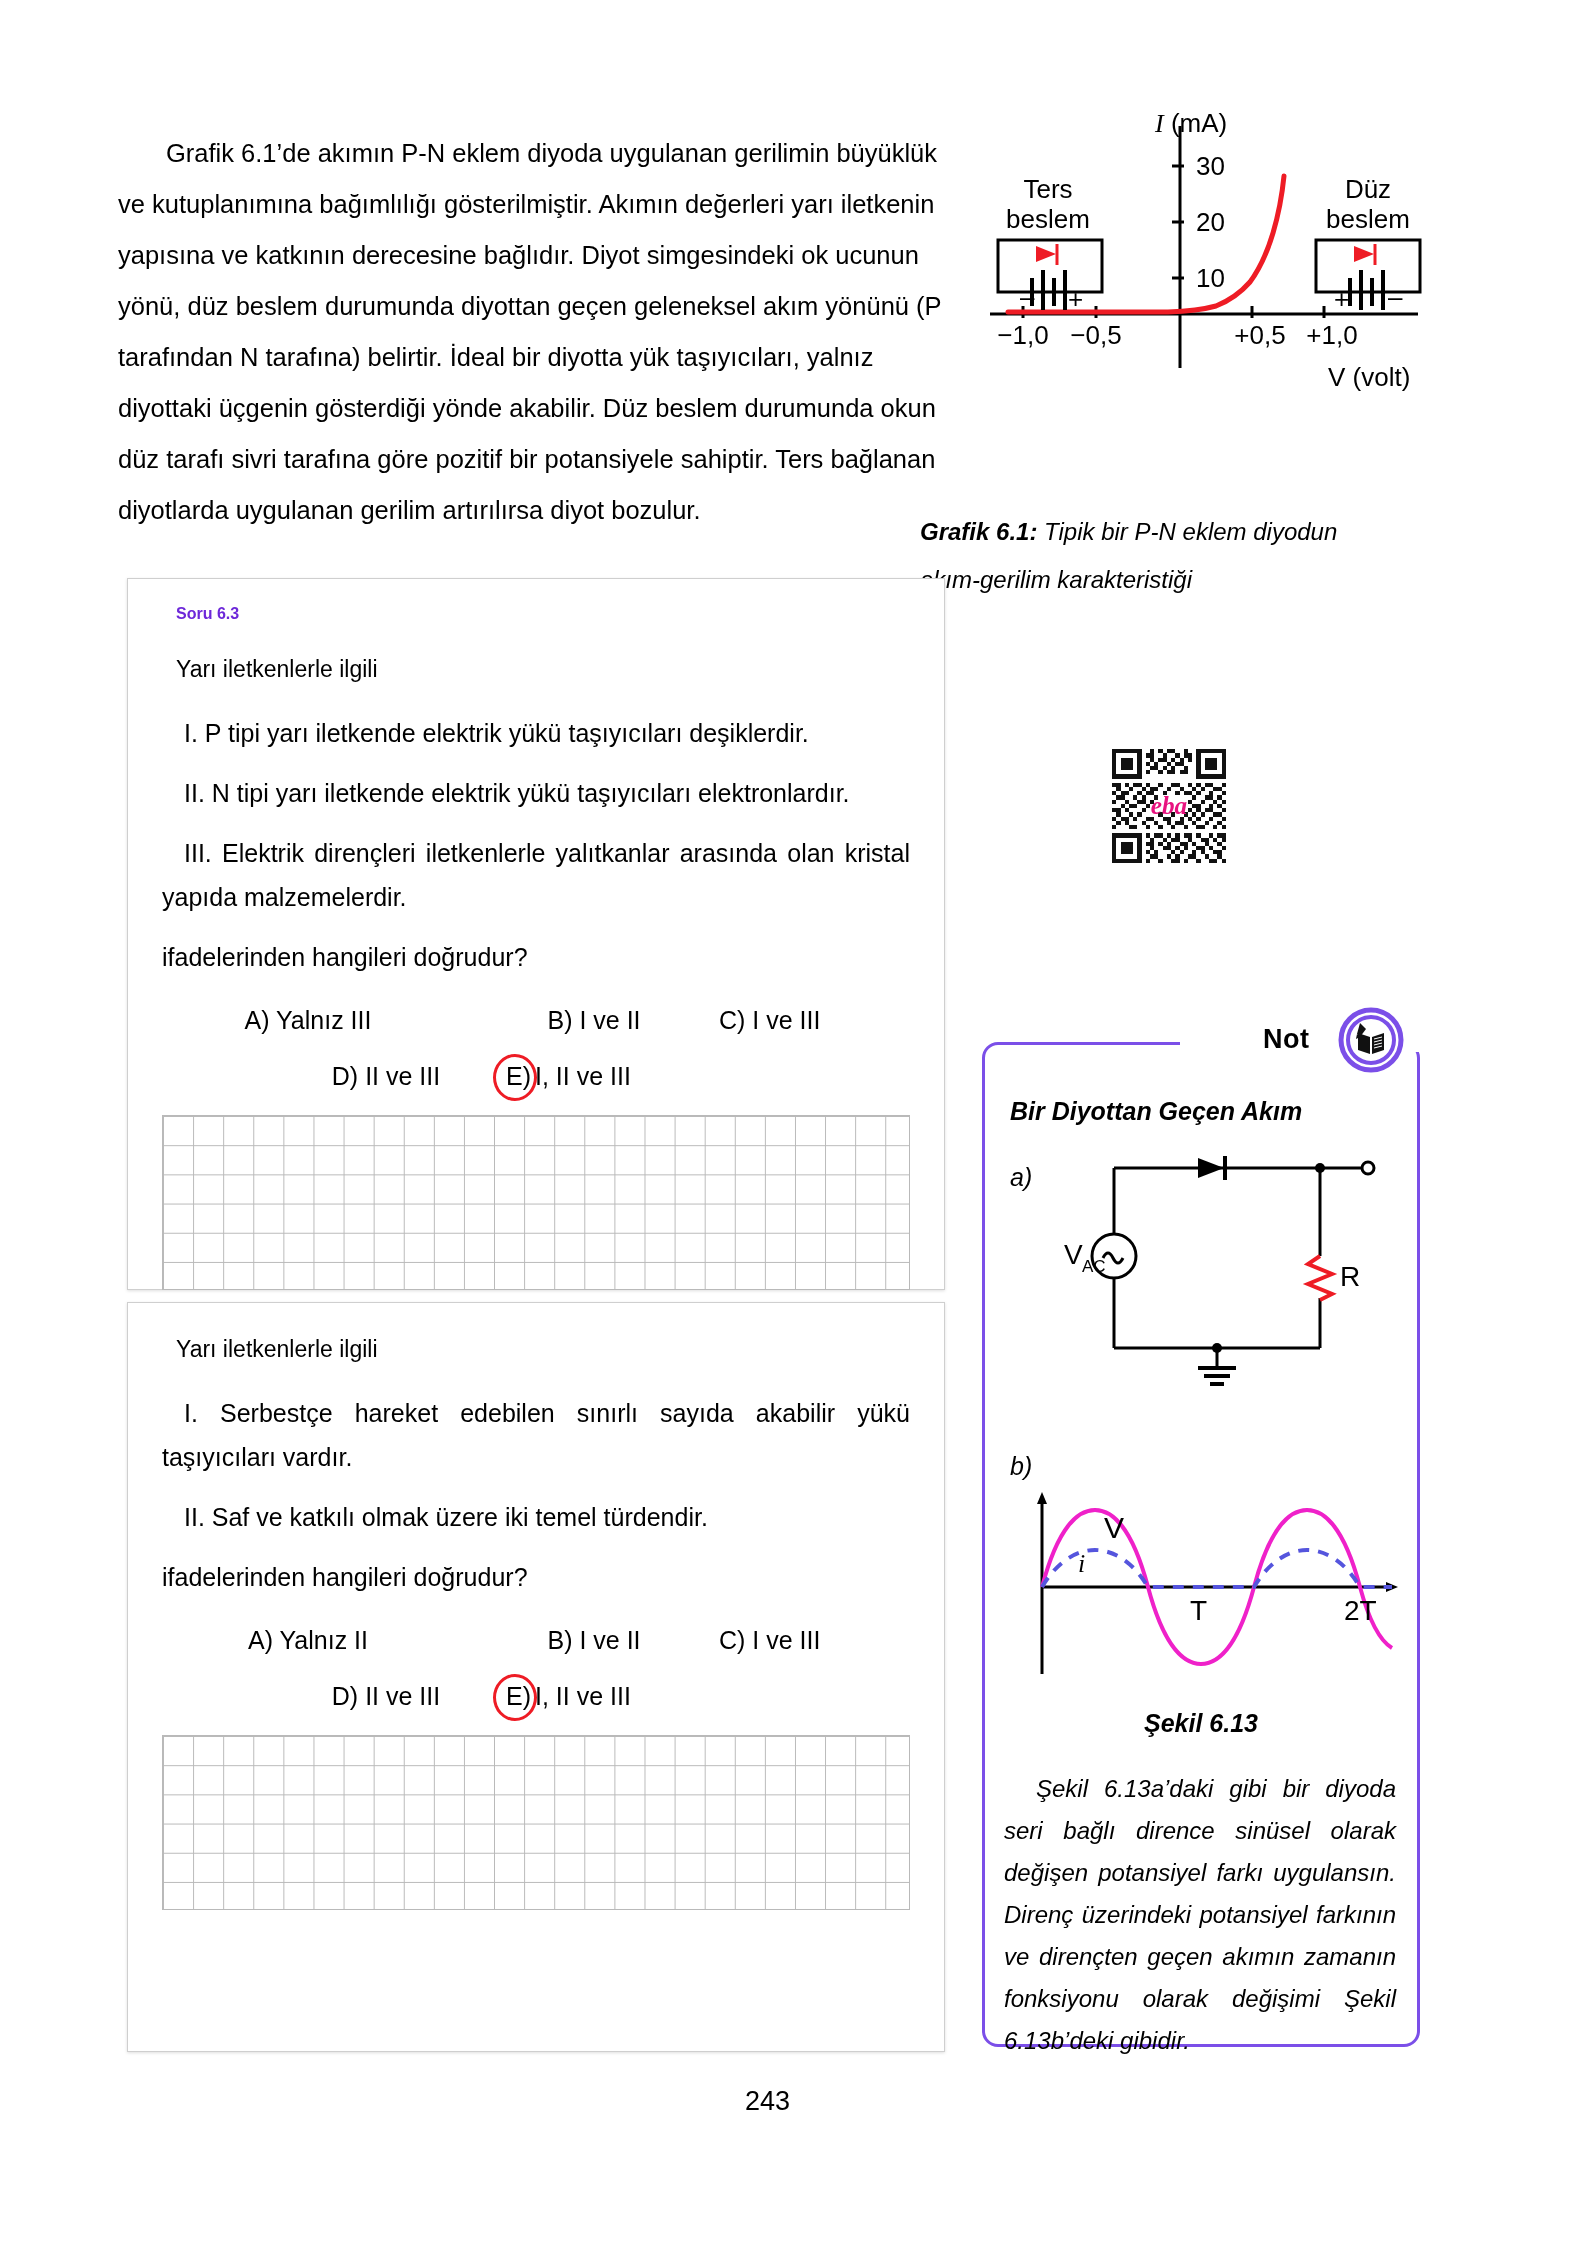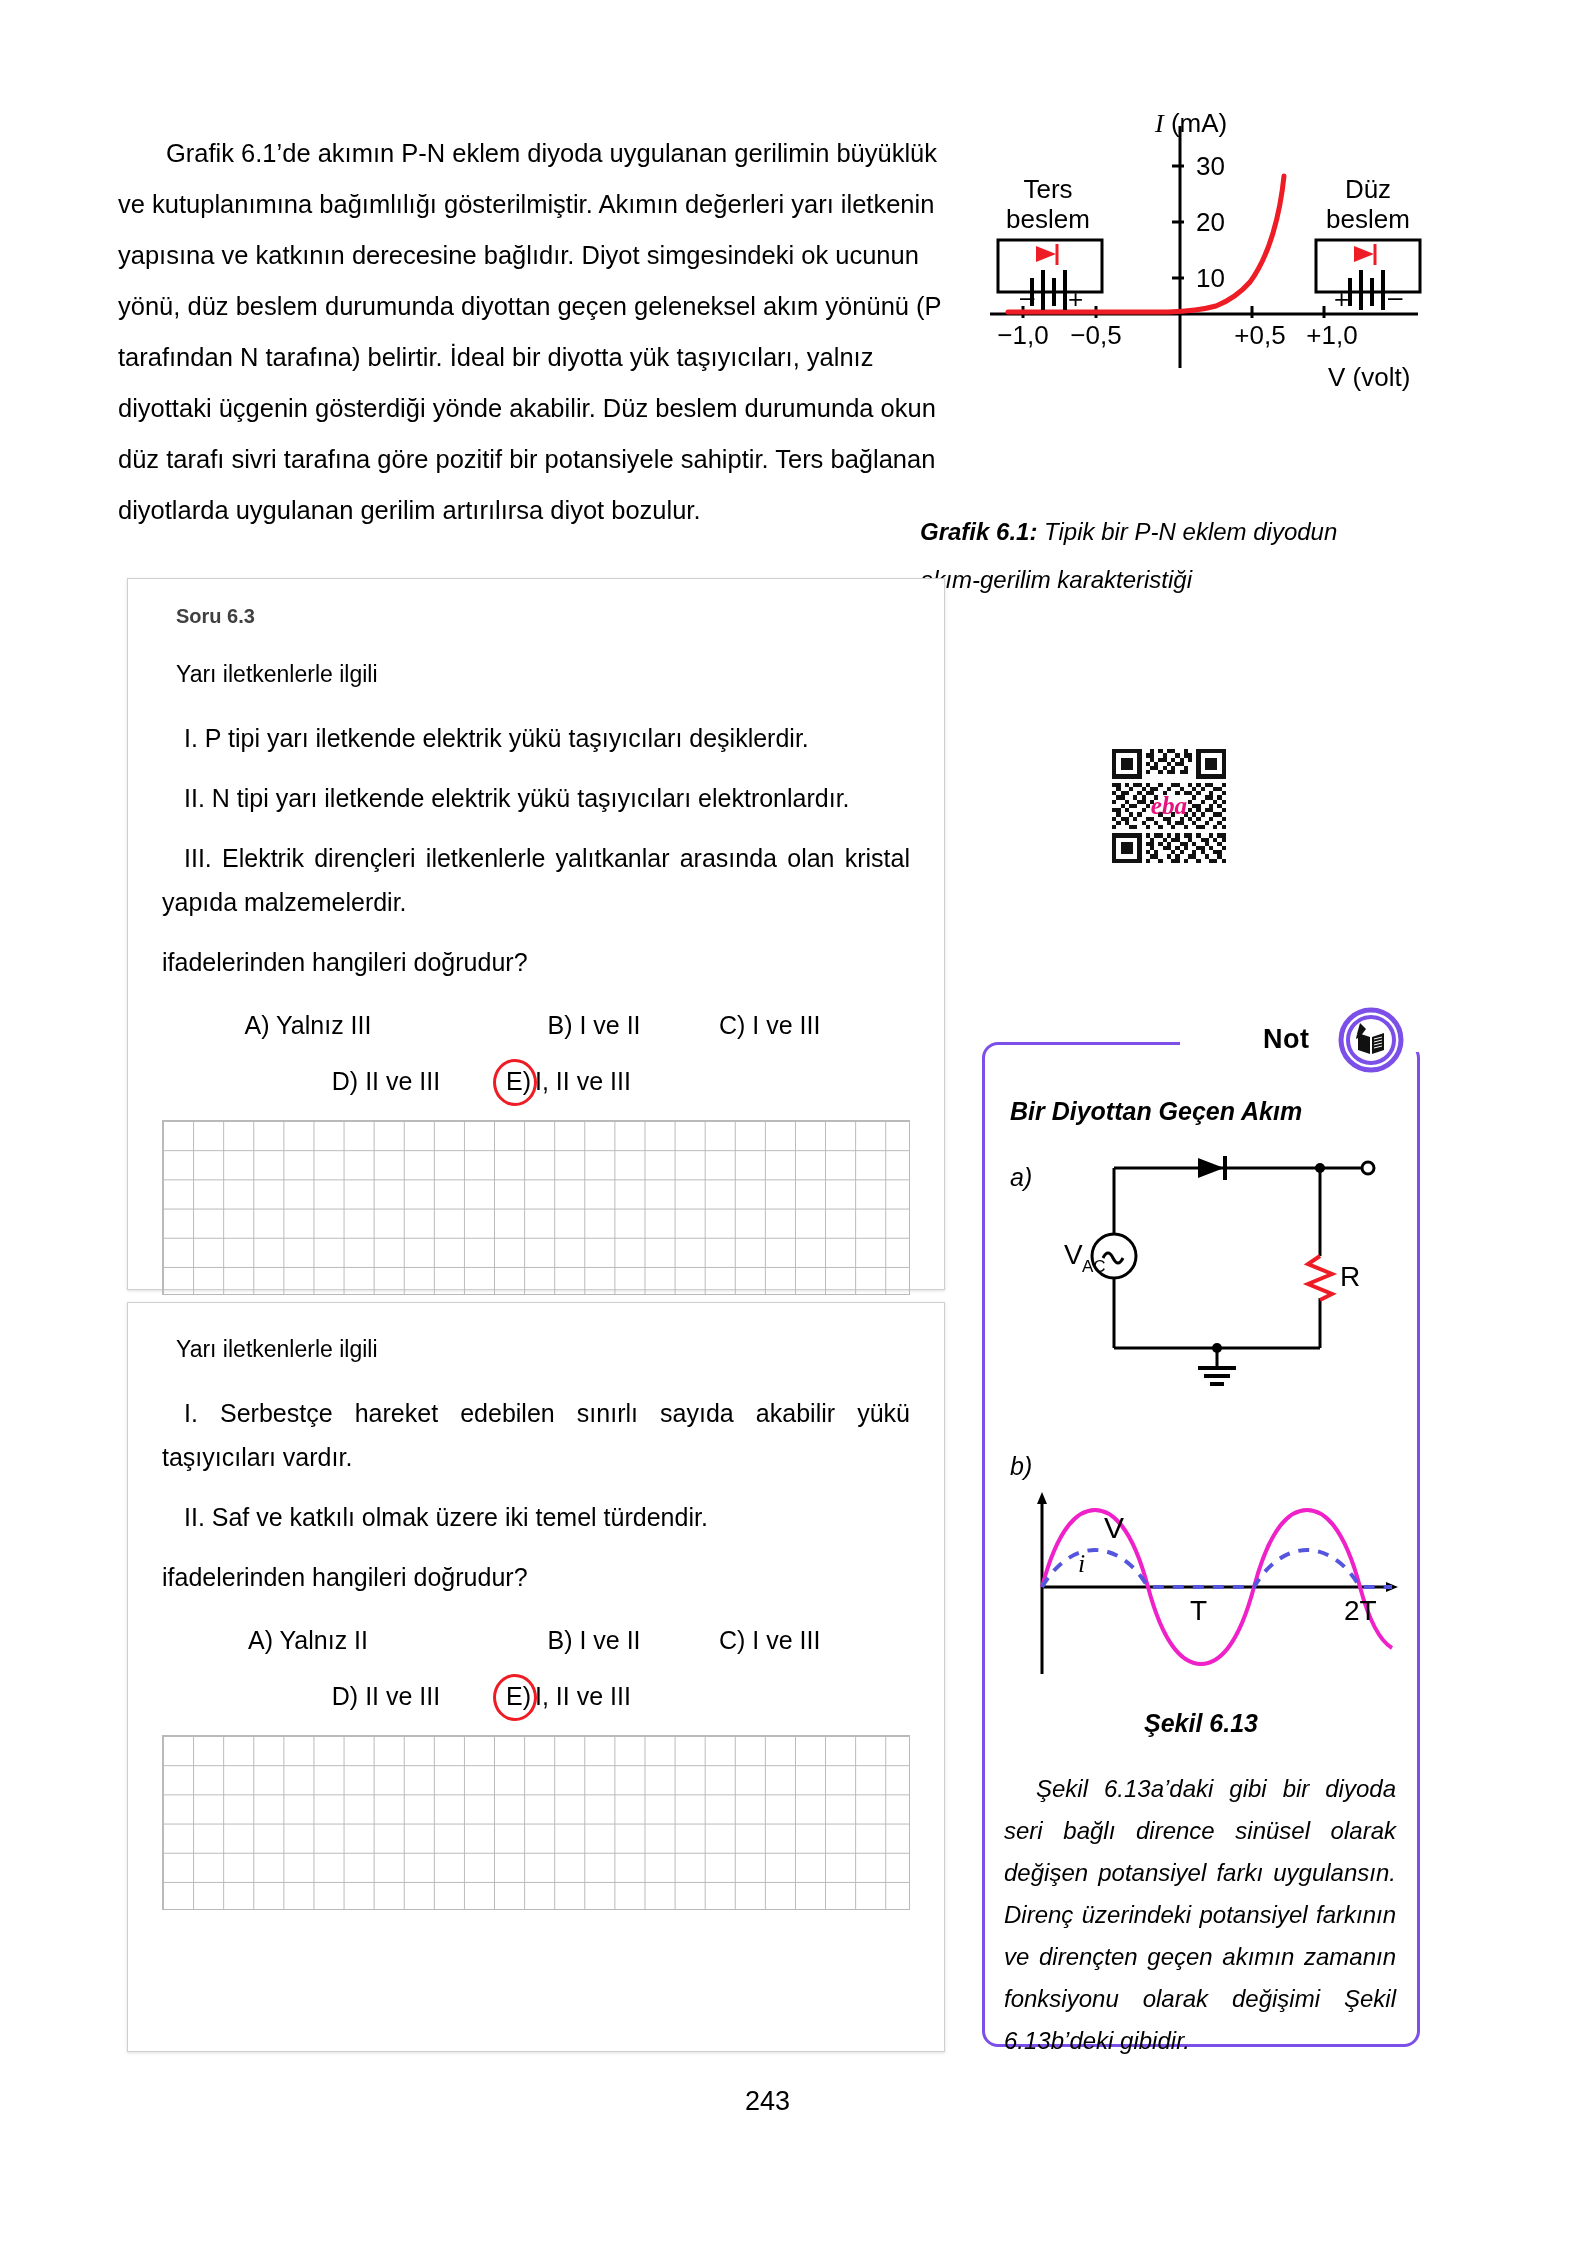--- a/index.html
+++ b/index.html
@@ -21,21 +21,21 @@
   
   .qbox{
     position:absolute;left:127px;width:818px;
     background:#fff;border:1px solid #cfcfcf;
     box-shadow:0 1px 3px rgba(0,0,0,.13);
     box-sizing:border-box;padding:26px 34px 30px 34px;
   }
   #qbox-63{top:578px;height:712px;}
   #qbox-64{top:1302px;height:750px;}
   .q-title{
-    color:#404040;font-weight:bold;font-size:20px;margin:0 0 26px 14px;
+    color:#6d28d9;font-weight:bold;font-size:16px;margin:0 0 26px 14px;
   }
   .q-lead{font-size:23px;margin:0 0 22px 14px;line-height:40px;}
   .q-item{
     font-size:25px;line-height:44px;margin:0 0 16px 0;
     text-align:justify;text-indent:22px;
   }
   .q-ask{font-size:25px;margin:18px 0 20px 0;line-height:40px;}
   .opt-row{display:flex;font-size:25px;line-height:46px;position:relative;text-align:center;}
   .opt-row.r1 .o1{width:292px;}
   .opt-row.r1 .o2{width:250px;margin-left:15px;}

